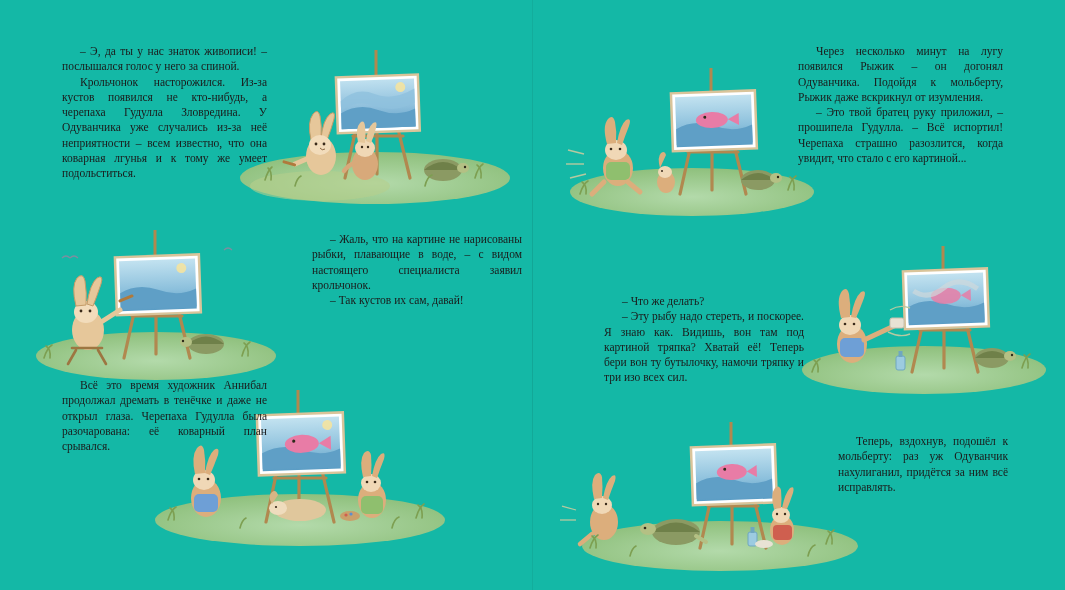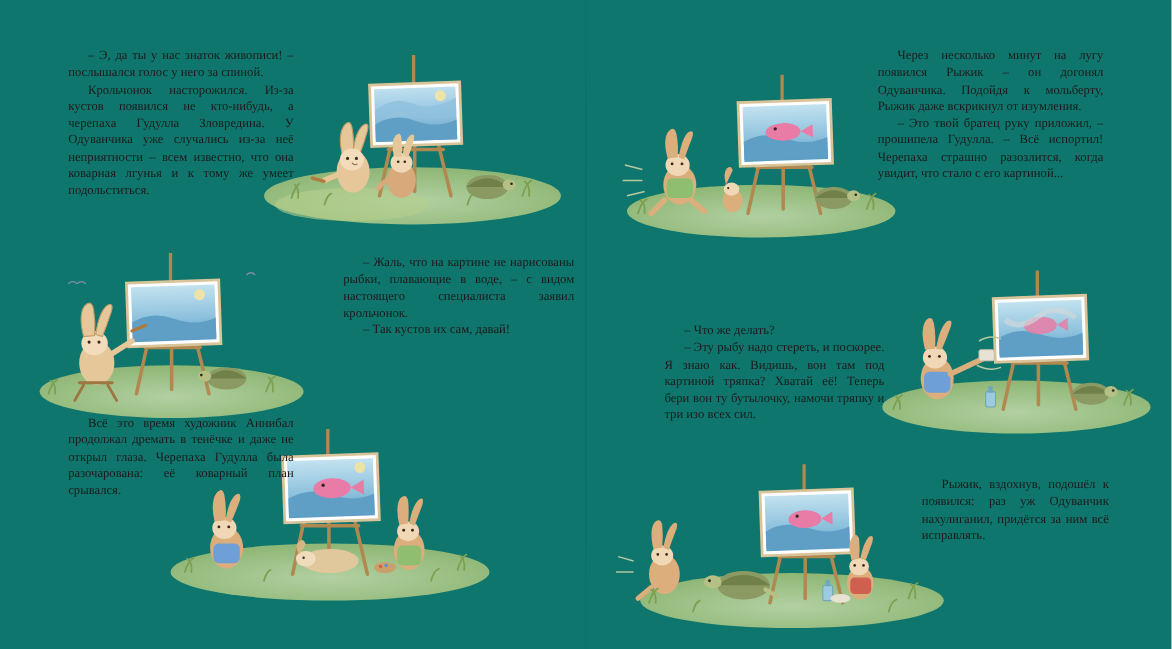--- a/index.html
+++ b/index.html
@@ -4,21 +4,21 @@
 <style>
   html, body {
     margin: 0;
     padding: 0;
     background: #ffffff;
   }
   .page {
     position: relative;
     width: 1065px;
     height: 590px;
-    background: #0f766e;
+    background: #14b8a6;
     overflow: hidden;
     font-family: "Liberation Serif", serif;
   }
   .spread {
     position: absolute;
     left: 0; top: 0;
     width: 1065px; height: 590px;
   }
   .gutter {
     position: absolute;
@@ -513,17 +513,17 @@
       </div>
     <div class="col" id="t-4">
         <p>Через несколько минут на лугу появился Рыжик – он догонял Одуванчика. Подойдя к мольберту, Рыжик даже вскрикнул от изумления.</p>
         <p class="dash">– Это твой братец руку приложил, – прошипела Гудулла. – Всё испортил! Черепаха страшно разозлится, когда увидит, что стало с его картиной...</p>
       </div>
     <div class="col" id="t-5">
         <p class="dash">– Что же делать?</p>
         <p class="dash">– Эту рыбу надо стереть, и поскорее. Я знаю как. Видишь, вон там под картиной тряпка? Хватай её! Теперь бери вон ту бутылочку, намочи тряпку и три изо всех сил.</p>
       </div>
     <div class="col" id="t-6">
-        <p>Рыжик, вздохнув, подошёл к появился: раз уж Одуванчик нахулиганил, придётся за ним всё исправлять.</p>
+        <p>Теперь, вздохнув, подошёл к мольберту: раз уж Одуванчик нахулиганил, придётся за ним всё исправлять.</p>
       </div>
 
   </div>
 </div>
 
 </body></html>

